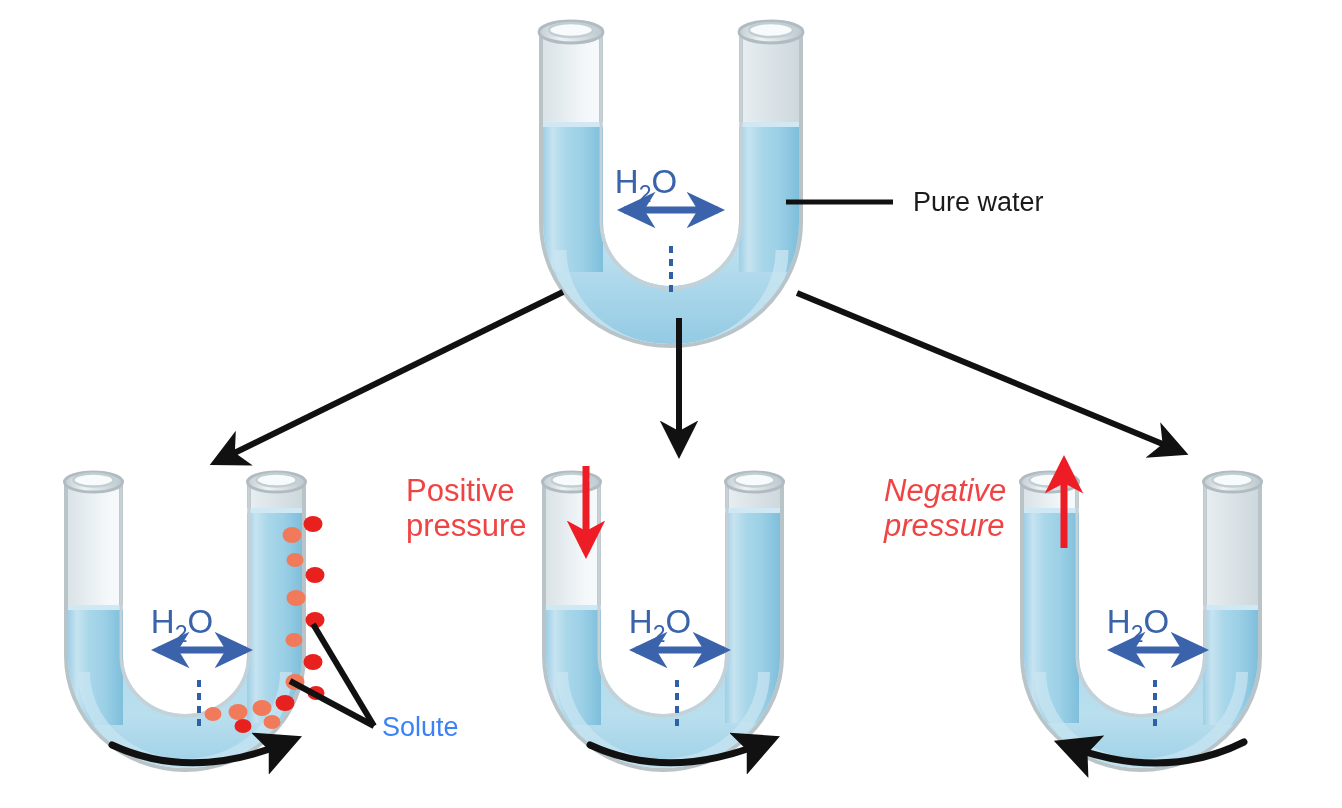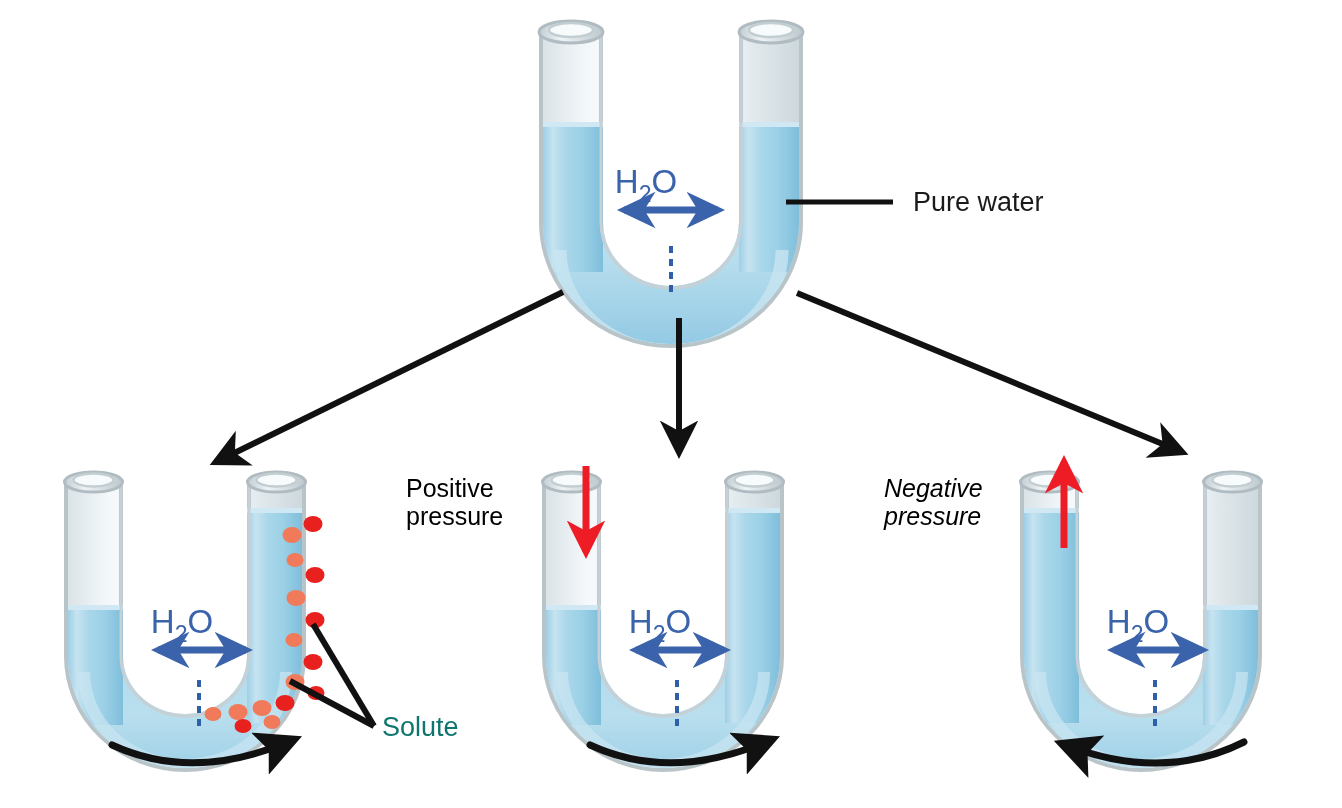--- a/index.html
+++ b/index.html
@@ -2,22 +2,22 @@
 <html><head>
 <meta charset="utf-8">
 <style>
   html,body{margin:0;padding:0;background:#ffffff;}
   body{width:1342px;height:808px;position:relative;overflow:hidden;
        font-family:"Liberation Sans","DejaVu Sans",sans-serif;}
   #stage{position:absolute;left:0;top:0;width:1342px;height:792px;}
   svg.layer{position:absolute;left:0;top:0;width:1342px;height:808px;overflow:visible;}
   .lbl{position:absolute;white-space:pre;line-height:1.12;}
   .lbl-pure{font-size:27px;color:#1a1a1a;}
-  .lbl-solute{font-size:27px;color:#0f766e;}
-  .lbl-press{font-size:25px;color:#000000;font-weight:400;text-align:left;}
+  .lbl-solute{font-size:27px;color:#3b82f6;}
+  .lbl-press{font-size:31px;color:#ef4444;font-weight:400;text-align:left;}
 </style>
 </head>
 <body>
 
 <div id="stage">
 
   <svg class="layer" viewBox="0 0 1342 808">
     <defs>
 
       <linearGradient id="glassG" x1="0" y1="0" x2="1" y2="0">

